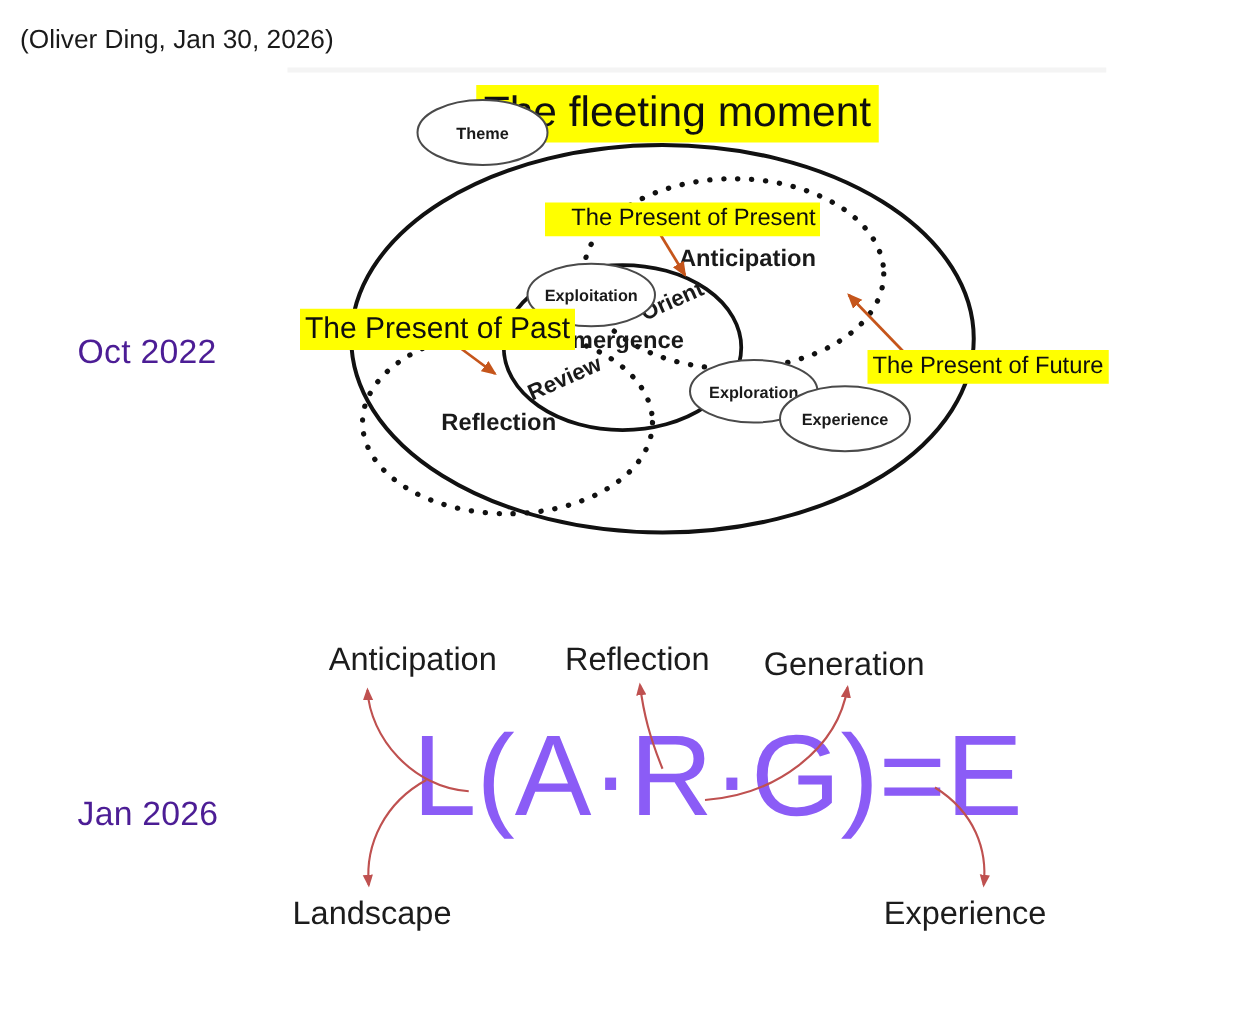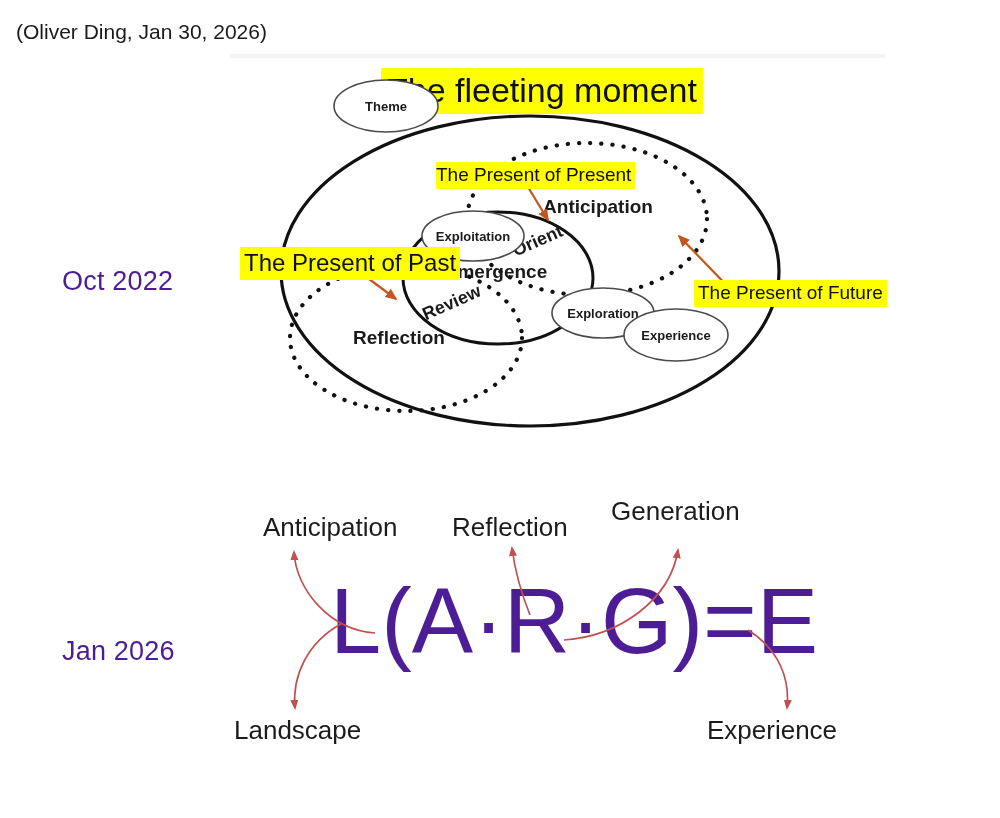--- a/index.html
+++ b/index.html
@@ -60,21 +60,21 @@
   .title-hl {
     left: 381px;
     top: 68px;
     font-size: 34px;
     padding: 2px 6px 4px 6px;
   }
   .hl-present-present {
     left: 436px;
     top: 162px;
     font-size: 19px;
-    padding: 2px 4px 3px 0;
+    padding: 2px 4px 3px 21px;
   }
   .hl-present-past {
     left: 240px;
     top: 247px;
     font-size: 24px;
     padding: 2px 4px 3px 4px;
   }
   .hl-present-future {
     left: 694px;
     top: 280px;
@@ -109,34 +109,34 @@
     top: 490px;
     width: 700px;
     height: 280px;
   }
   .formula-main {
     position: absolute;
     left: 330px;
     top: 575px;
     font-size: 92px;
     font-family: "Liberation Sans", sans-serif;
-    color: #4c1d95;
+    color: #8b5cf6;
     letter-spacing: 0px;
     white-space: nowrap;
     line-height: 1;
   }
   .annot {
     position: absolute;
     font-size: 26px;
     color: #1c1c1c;
     white-space: nowrap;
   }
   .annot-anticipation { left: 263px; top: 512px; }
   .annot-reflection   { left: 452px; top: 512px; }
-  .annot-generation   { left: 611px; top: 496px; }
+  .annot-generation   { left: 611px; top: 516px; }
   .annot-landscape    { left: 234px; top: 715px; }
   .annot-enterprise   { left: 707px; top: 715px; }
 </style>
 </head>
 <body>
 
 <div class="byline">(Oliver Ding, Jan 30, 2026)</div>
 
 <div class="slide-band"></div>
 

